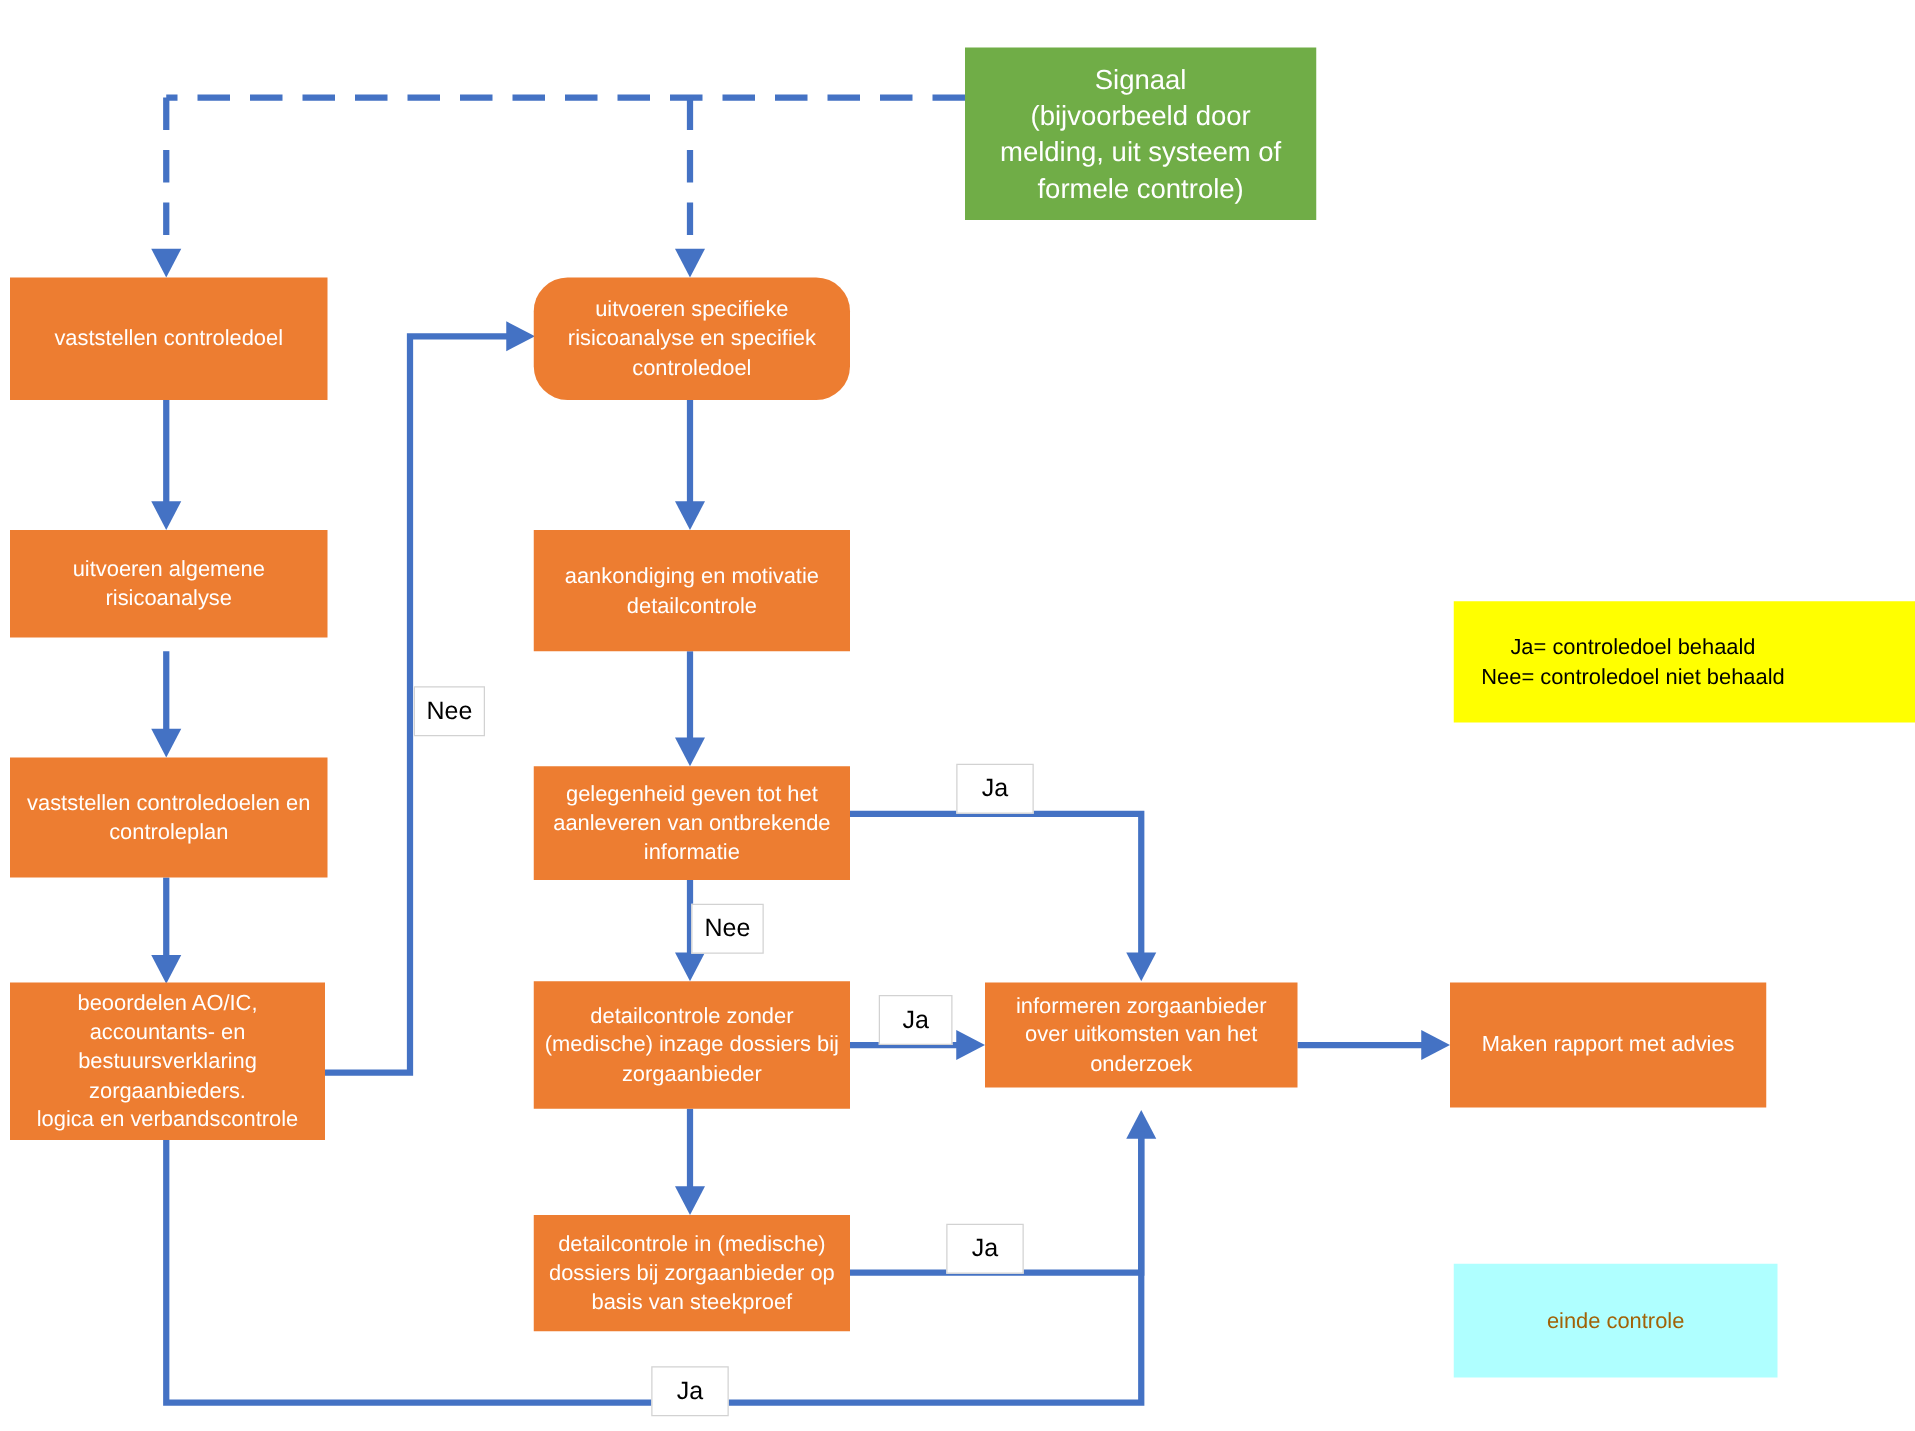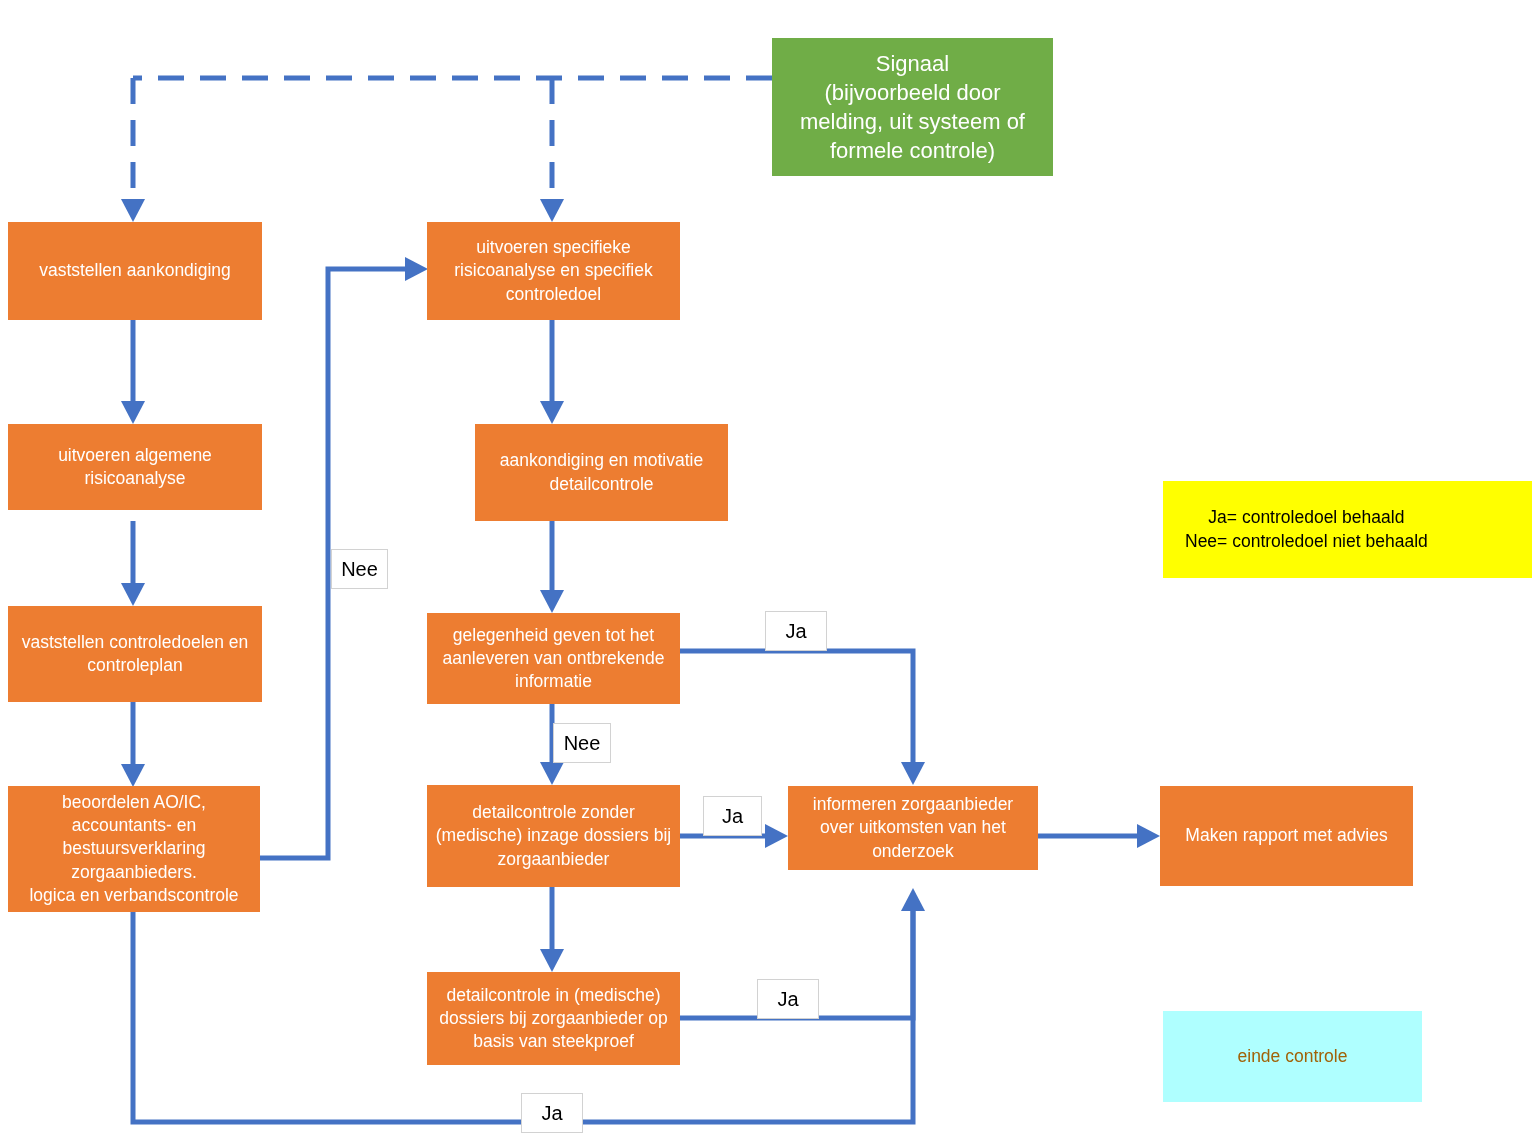--- a/index.html
+++ b/index.html
@@ -85,32 +85,32 @@
 
     <path class="wire" d="M 133 912 L 133 1122 L 913 1122 L 913 905"></path>
 
     <path class="wire" d="M 1038 836 L 1143 836"></path>
     <polygon points="1160,836 1137,824 1137,848" fill="#4472C4"></polygon>
   </svg>
 
   <div class="node signal" style="left:772px;top:2px;width:281px;height:138px;padding:0 10px;margin-top:36px;">Signaal
 (bijvoorbeeld door melding, uit systeem of formele controle)</div>
 
-  <div class="node process" style="left:8px;top:222px;width:254px;height:98px;padding:0 12px;">vaststellen aankondiging</div>
+  <div class="node process" style="left:8px;top:222px;width:254px;height:98px;padding:0 12px;">vaststellen controledoel</div>
 
   <div class="node process" style="left:8px;top:424px;width:254px;height:86px;padding:0 14px;">uitvoeren algemene risicoanalyse</div>
 
   <div class="node process" style="left:8px;top:606px;width:254px;height:96px;padding:0 8px;">vaststellen controledoelen en controleplan</div>
 
   <div class="node process" style="left:8px;top:786px;width:252px;height:126px;padding:0 4px;">beoordelen AO/IC, accountants- en bestuursverklaring zorgaanbieders.
 logica en verbandscontrole</div>
 
-  <div class="node process" style="left:427px;top:222px;width:253px;height:98px;padding:0 8px;">uitvoeren specifieke risicoanalyse en specifiek controledoel</div>
+  <div class="node process" style="left:427px;top:222px;width:253px;height:98px;padding:0 8px;border-radius:27px;">uitvoeren specifieke risicoanalyse en specifiek controledoel</div>
 
-  <div class="node process" style="left:427px;top:424px;width:253px;height:97px;padding:0 8px;margin-left:48px;">aankondiging en motivatie detailcontrole</div>
+  <div class="node process" style="left:427px;top:424px;width:253px;height:97px;padding:0 8px;">aankondiging en motivatie detailcontrole</div>
 
   <div class="node process" style="left:427px;top:785px;width:253px;height:102px;padding:0 2px;">detailcontrole zonder (medische) inzage dossiers bij zorgaanbieder</div>
 
   <div class="node process" style="left:427px;top:613px;width:253px;height:91px;padding:0 4px;">gelegenheid geven tot het aanleveren van ontbrekende informatie</div>
 
   <div class="node process" style="left:427px;top:972px;width:253px;height:93px;padding:0 2px;">detailcontrole in (medische) dossiers bij zorgaanbieder op basis van steekproef</div>
 
   <div class="node process" style="left:788px;top:786px;width:250px;height:84px;padding:0 6px;">informeren zorgaanbieder over uitkomsten van het onderzoek</div>
 
   <div class="node process" style="left:1160px;top:786px;width:253px;height:100px;padding:0 8px;">Maken rapport met advies</div>

